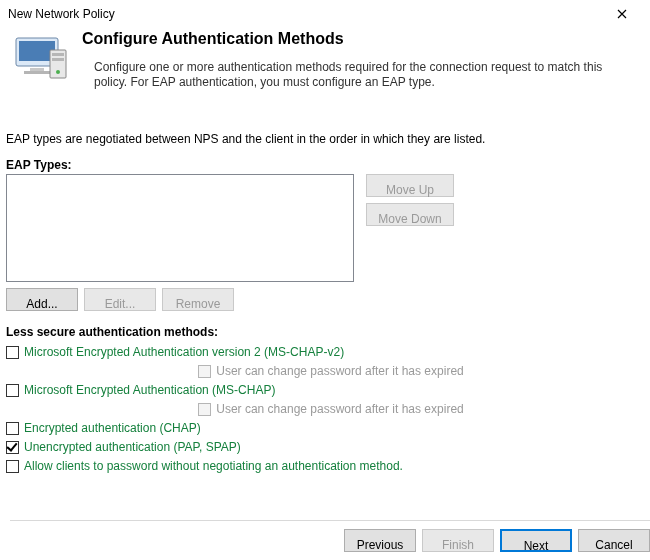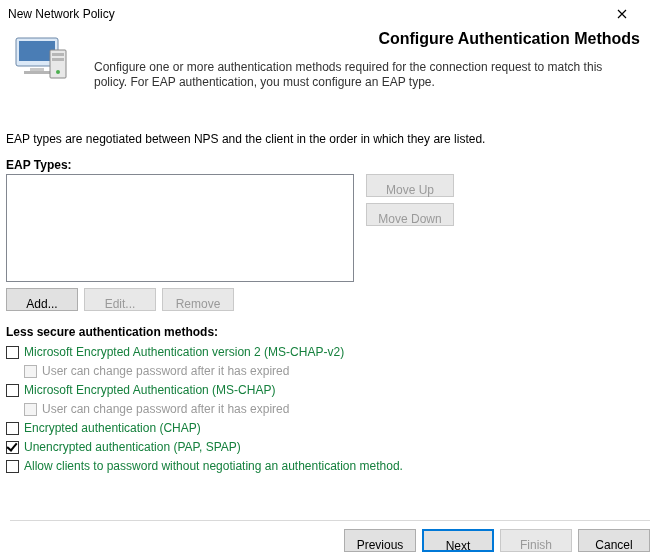--- a/index.html
+++ b/index.html
@@ -44,21 +44,20 @@
     position: relative;
   }
   .graphic svg { width: 60px; height: 60px; }
   .header .text {
     flex: 1 1 auto;
   }
   .header h1 {
     font-size: 16px;
     font-weight: 700;
     margin: 2px 0 2px 0;
-    text-align: right;
   }
   .header p {
     margin: 12px;
     font-size: 12px;
     color: #333;
     line-height: 1.25;
   }
 
   .body {
     padding: 26px 12px 6px 6px;
@@ -136,21 +135,21 @@
     border: solid #000;
     border-width: 0 2px 2px 0;
     transform: rotate(40deg);
   }
   .check input[type=checkbox]:disabled {
     border-color: #b5b5b5;
     background: #f4f4f4;
   }
   .check.disabled .lbl { color: #9a9a9a; }
   .check .lbl { color:#15803d; }
-  .check.indent { padding-left: 18px; }
+  .check.indent { padding-left: 18px; justify-content: center; }
 
   .footer {
     position: absolute;
     left: 10px;
     width: 650px;
     bottom: 0;
     height: 40px;
     border-top: 1px solid #d9d9d9;
     display: flex;
     justify-content: flex-end;
@@ -238,16 +237,16 @@
     <span class="lbl">Unencrypted authentication (PAP, SPAP)</span>
   </div>
   <div class="check">
     <input type="checkbox" style="">
     <span class="lbl">Allow clients to password without negotiating an authentication method.</span>
   </div>
 </div>
 
 <div class="footer">
   <button class="win">Previous</button>
+  <button class="win" disabled="">Finish</button>
   <button class="win default">Next</button>
-  <button class="win" disabled="">Finish</button>
   <button class="win">Cancel</button>
 </div>
 
 </body></html>

